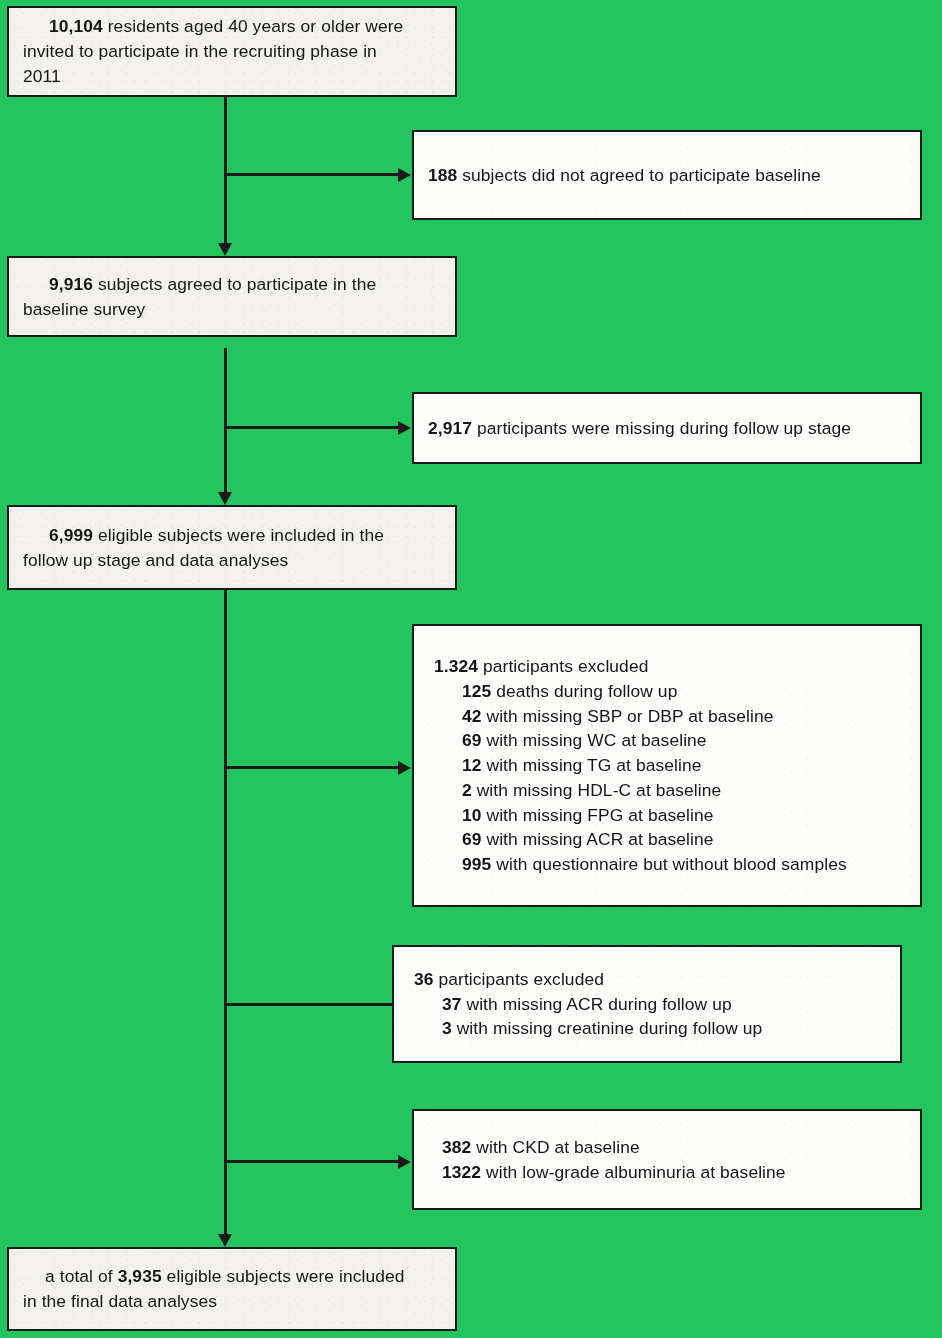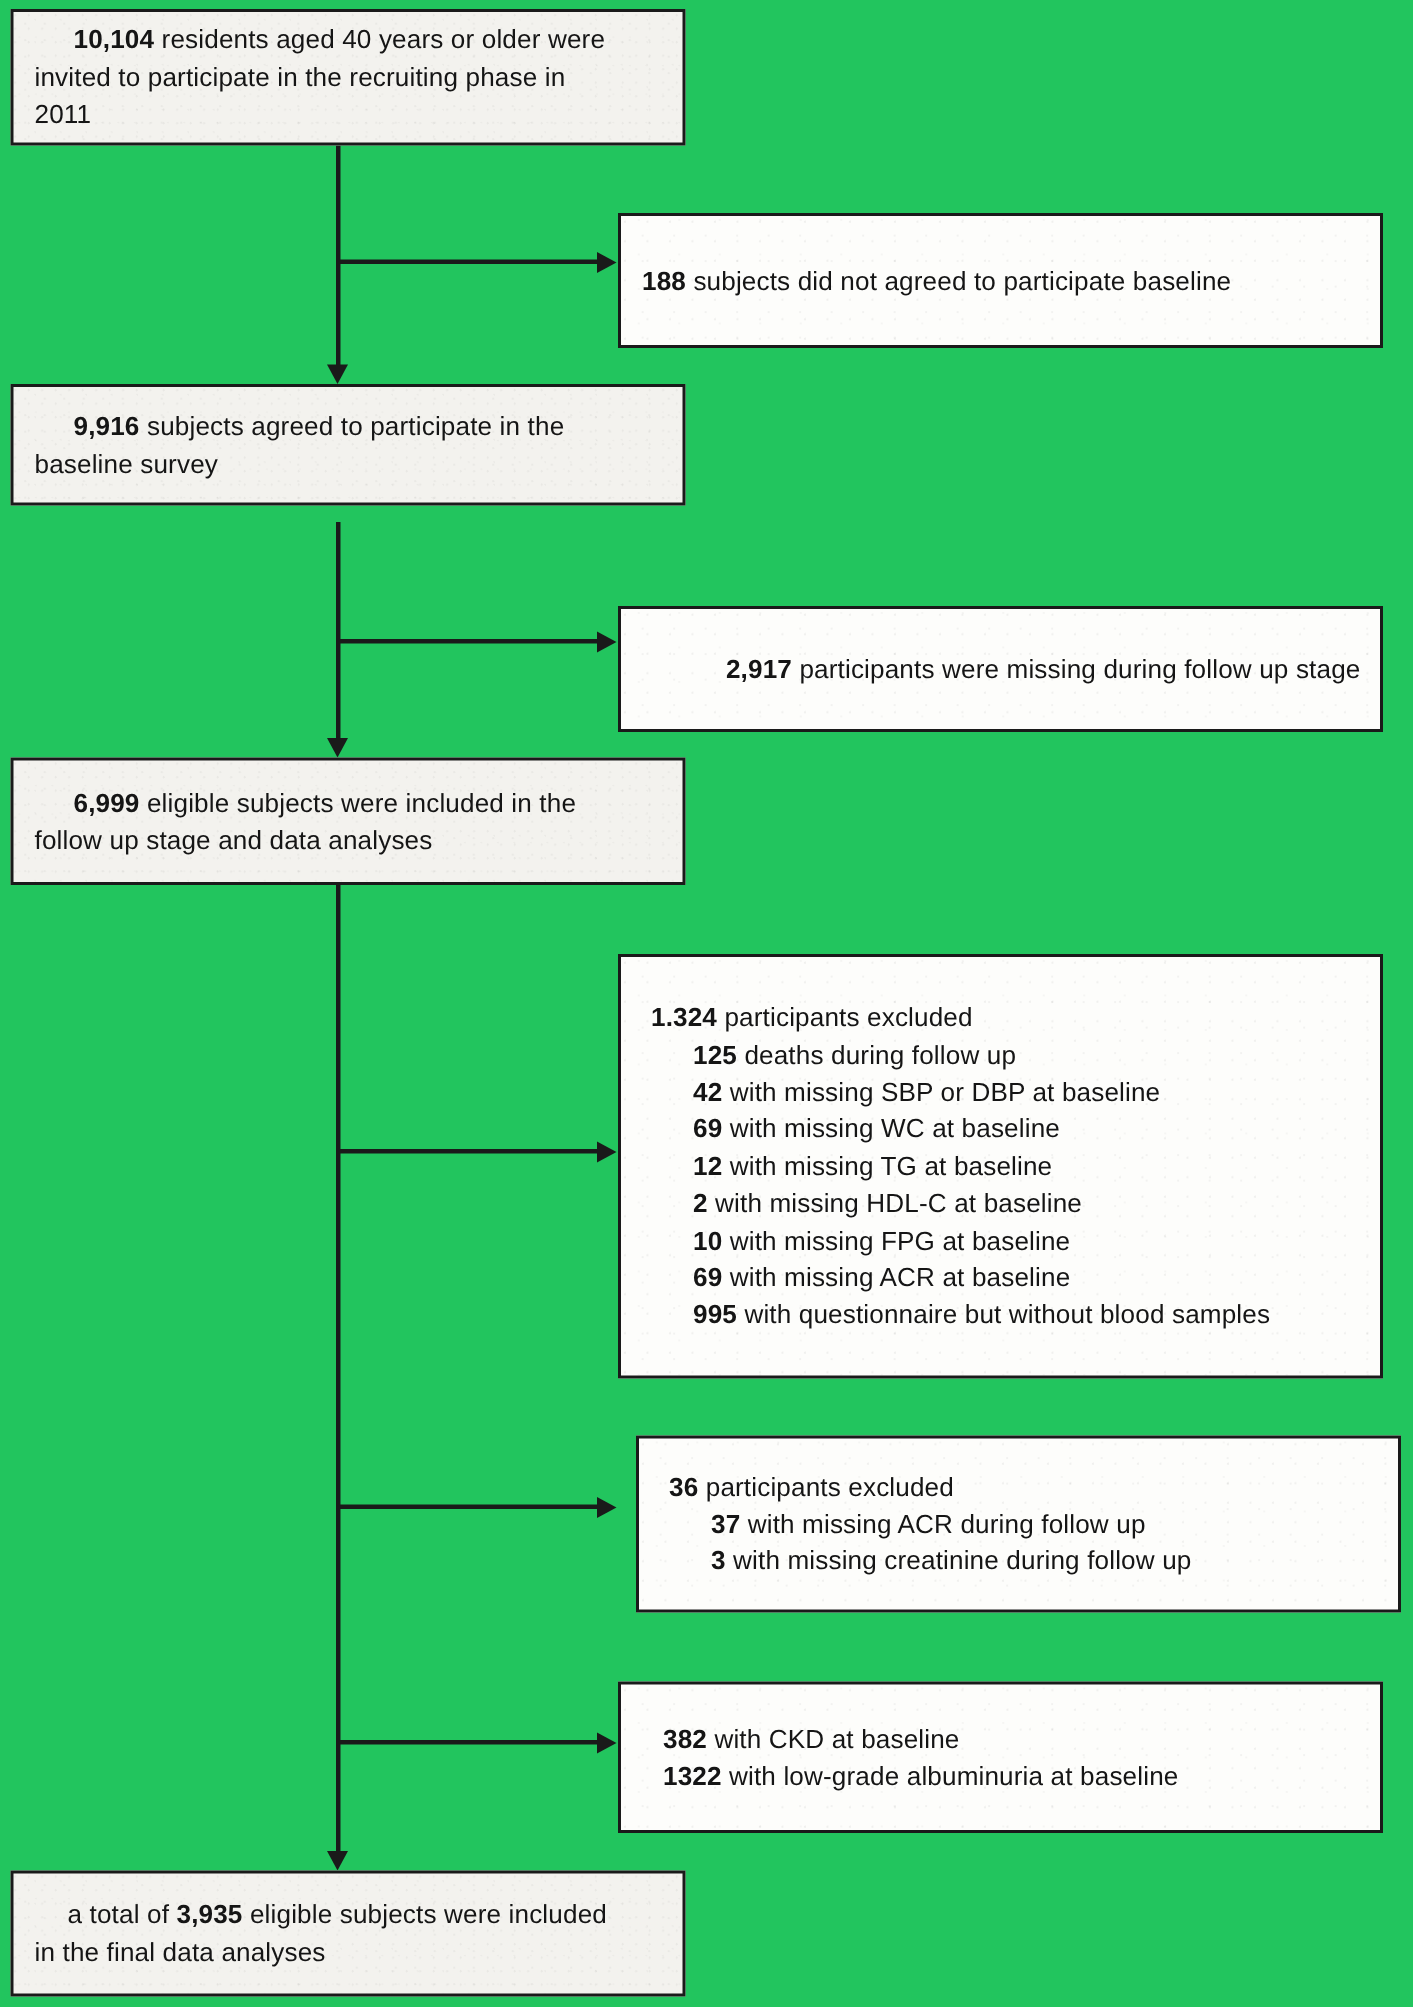--- a/index.html
+++ b/index.html
@@ -42,21 +42,20 @@
       radial-gradient(circle at 37% 88%, rgba(0,0,0,.03) 0 .6px, transparent .7px);
     background-size: 9px 9px, 13px 11px, 17px 15px, 11px 19px;
   }
   .node.light {
     background-color: #fdfdfb;
     background-image:
       radial-gradient(circle at 18% 28%, rgba(0,0,0,.05) 0 .7px, transparent .8px),
       radial-gradient(circle at 68% 76%, rgba(0,0,0,.042) 0 .7px, transparent .8px),
       radial-gradient(circle at 44% 12%, rgba(0,0,0,.032) 0 .6px, transparent .7px);
     background-size: 15px 13px, 21px 17px, 27px 23px;
-    margin-top: 12px;
   }
 
   .node p {
     margin: 0;
   }
   .node.justify p {
     text-align: justify;
     text-align-last: left;
   }
   .node.justify p.j-first {
@@ -150,37 +149,37 @@
 
   <div class="node" style="left:7px; top:1247px; width:450px; height:84px;">
     <p style="text-indent:22px;"><span>a total of </span><b class="num">3,935</b><span> eligible subjects were included</span></p>
     <p>in the final data analyses</p>
   </div>
 
   <div class="node light justify" style="left:412px; top:130px; width:510px; height:90px;">
     <p><b class="num">188</b><span> subjects did not agreed to participate baseline</span></p>
   </div>
 
-  <div class="node light" style="left:412px; top:392px; width:510px; height:84px;text-align:right;">
+  <div class="node light" style="left:412px; top:392px; width:510px; height:72px;">
     <p><b class="num">2,917</b><span> participants were missing during follow up stage</span></p>
   </div>
 
   <div class="node light" style="left:412px; top:624px; width:510px; height:283px; padding-left:20px;">
     <p class="excl-head"><b class="num">1.324</b><span> participants excluded</span></p>
     <p class="excl-item"><b class="num">125</b><span> deaths during follow up</span></p>
     <p class="excl-item"><b class="num">42</b><span> with missing SBP or DBP at baseline</span></p>
     <p class="excl-item"><b class="num">69</b><span> with missing WC at baseline</span></p>
     <p class="excl-item"><b class="num">12</b><span> with missing TG at baseline</span></p>
     <p class="excl-item"><b class="num">2</b><span> with missing HDL-C at baseline</span></p>
     <p class="excl-item"><b class="num">10</b><span> with missing FPG at baseline</span></p>
     <p class="excl-item"><b class="num">69</b><span> with missing ACR at baseline</span></p>
     <p class="excl-item"><b class="num">995</b><span> with questionnaire but without  blood samples</span></p>
   </div>
 
-  <div class="node light" style="left:424px; top:945px; width:510px; height:118px; padding-left:20px;">
+  <div class="node light" style="left:392px; top:945px; width:510px; height:118px; padding-left:20px;">
     <p class="excl-head"><b class="num">36</b><span> participants excluded</span></p>
     <p class="excl-item"><b class="num">37</b><span> with missing ACR during follow up</span></p>
     <p class="excl-item"><b class="num">3</b><span> with missing creatinine during follow up</span></p>
   </div>
 
   <div class="node light" style="left:412px; top:1109px; width:510px; height:101px; ">
     <p class="excl-item" style="padding-left:14px;"><b class="num">382</b><span> with CKD at baseline</span></p>
     <p class="excl-item" style="padding-left:14px;"><b class="num">1322</b><span> with low-grade albuminuria at baseline</span></p>
   </div>
 

